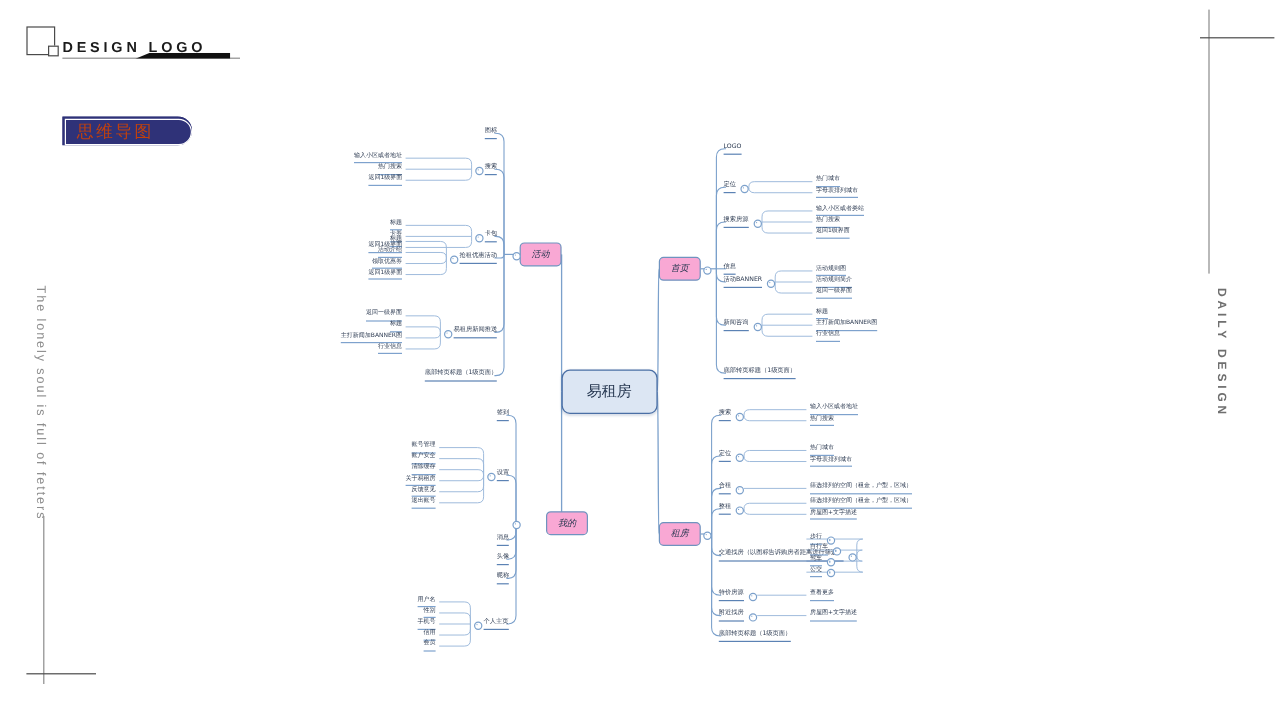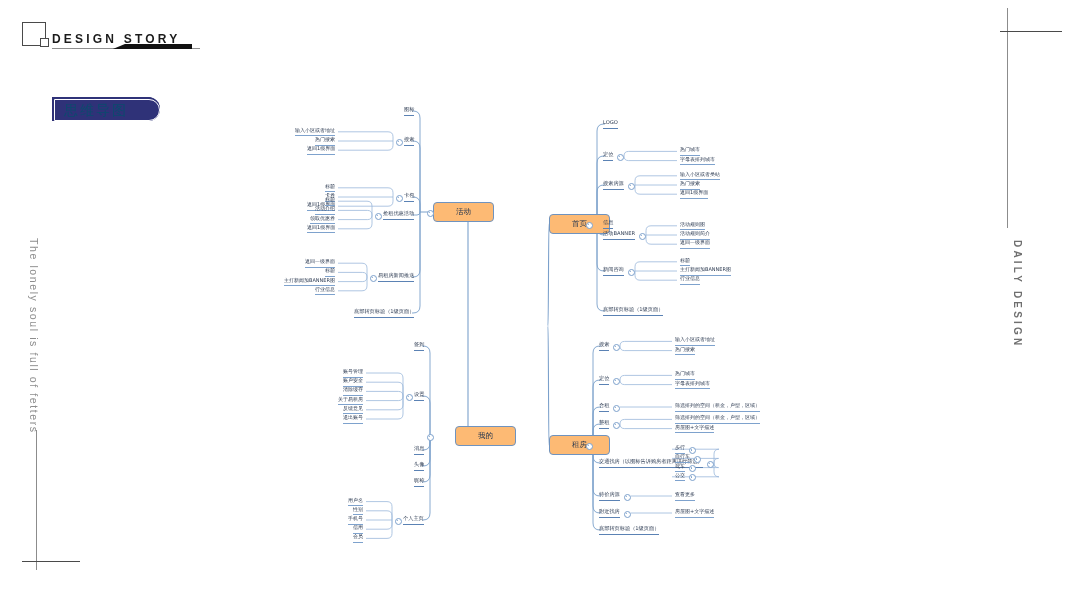--- a/index.html
+++ b/index.html
@@ -22,57 +22,57 @@
   .corner-bl-h{position:absolute;left:22px;top:561px;width:58px;height:1px;background:#4a4a4a;}
 
   .vtext{position:absolute;writing-mode:vertical-rl;color:#8d8d8d;white-space:nowrap;}
   .vtext-left{left:28px;top:238px;font-size:10.5px;letter-spacing:1.6px;}
   .vtext-right{left:1012px;top:240px;font-size:10px;letter-spacing:3.2px;font-weight:bold;color:#6f6f6f;}
 
   
   .title-pill{position:absolute;left:52px;top:97px;width:108px;height:24px;
     background:#2f3278;border-radius:0 14px 14px 0;box-shadow:inset 0 0 0 1px #2f3278;}
   .title-pill-inner{position:absolute;left:54px;top:99px;width:104px;height:20px;border:1px solid #fff;border-radius:0 12px 12px 0;pointer-events:none;}
-  .title-text{position:absolute;left:64px;top:101px;color:#0c4a6e;font-size:14px;letter-spacing:2px;line-height:18px;
+  .title-text{position:absolute;left:64px;top:101px;color:#c2410c;font-size:14px;letter-spacing:2px;line-height:18px;
     font-family:"DejaVu Sans",sans-serif;}
 
   
   #map{position:absolute;left:0;top:0;width:1067px;height:600px;}
   svg#links{position:absolute;left:0;top:0;width:1067px;height:600px;pointer-events:none;}
 
   .node{position:absolute;font-family:"DejaVu Sans",sans-serif;color:#2b3a55;white-space:nowrap;}
 
   
   .n-root{
     background:#dce6f3;border:1.6px solid #4a6fa5;border-radius:7px;
     font-size:12.5px;color:#25364f;padding:9px 20px;
     box-shadow:0 1px 2px rgba(40,70,120,.18);
   }
   
   .n-l1{
-    background:#fdba74;border:1px solid #6f93bf;border-radius:4px;
-    font-size:7.5px;padding:4px 22px;color:#25364f;
+    background:#f9a8d4;border:1px solid #6f93bf;border-radius:4px;
+    font-size:7.5px;padding:4px 9px;color:#25364f;font-style:italic;
   }
   
   .n-u{
     font-size:5.2px;color:#2d3b52;padding-bottom:1.5px;line-height:7px;
     border-bottom:1.1px solid #5b82b4;
   }
   .n-u.lvl3{font-size:5px;border-bottom-color:#7ea2cd;}
 
   .collapse{position:absolute;width:5px;height:5px;border:0.8px solid #7ba0cb;border-radius:50%;
     background:#fff;}
   .collapse::after{content:"";position:absolute;left:1.2px;top:1.2px;width:1.8px;height:1.8px;border-radius:50%;background:#7ba0cb;}
 </style>
 </head>
 <body>
 
 <div class="deco-square"></div>
 <div class="deco-square-sm"></div>
-<div class="brand">DESIGN STORY</div>
+<div class="brand">DESIGN LOGO</div>
 <div class="brand-rule"></div>
 <div class="brand-wedge"></div>
 
 <div class="corner-tr-v"></div>
 <div class="corner-tr-h"></div>
 <div class="corner-bl-v"></div>
 <div class="corner-bl-h"></div>
 
 <div class="vtext vtext-left">The lonely soul is full of fetters</div>
 <div class="vtext vtext-right">DAILY DESIGN</div>
@@ -161,20 +161,21 @@
       <path d="M 714 463 L 714 454.2 Q 714 449.2 719 449.2 L 672 449.2" fill="none" stroke="#9bb8da" stroke-width="0.8"></path>
       <path d="M 714 463 L 714 463 Q 714 458.4 718.6 458.4 L 672 458.4" fill="none" stroke="#9bb8da" stroke-width="0.8"></path>
       <path d="M 714 463 L 714 463 Q 714 467.59999999999997 718.5999999999999 467.59999999999997 L 672 467.59999999999997" fill="none" stroke="#9bb8da" stroke-width="0.8"></path>
       <path d="M 714 463 L 714 471.8 Q 714 476.8 719 476.8 L 672 476.8" fill="none" stroke="#9bb8da" stroke-width="0.8"></path>
       <path d="M 593 445 L 593 489 Q 593 496 600 496 L 601 496" fill="none" stroke="#7ba0cb" stroke-width="0.9"></path>
       <path d="M 631 496 L 631 496 Q 631 496 631 496 L 672 496" fill="none" stroke="#9bb8da" stroke-width="0.8"></path>
       <path d="M 593 445 L 593 506 Q 593 513 600 513 L 601 513" fill="none" stroke="#7ba0cb" stroke-width="0.9"></path>
       <path d="M 631 513 L 631 513 Q 631 513 631 513 L 672 513" fill="none" stroke="#9bb8da" stroke-width="0.8"></path>
       <path d="M 593 445 L 593 523 Q 593 530 600 530 L 601 530" fill="none" stroke="#7ba0cb" stroke-width="0.9"></path>
     </svg>
+<div class="node n-root" style="left: 468px; top: 307.5px; visibility: visible;">易租房</div>
     <div class="node n-l1" style="left: 433px; top: 202px; visibility: visible;">活动</div>
     <div class="collapse" style="left: 426.5px; top: 209.5px;"></div>
     <div class="node n-u" style="left: 404px; top: 106px; visibility: visible;">图标</div>
     <div class="node n-u" style="left: 404px; top: 136px; visibility: visible;">搜索</div>
     <div class="collapse" style="left: 395.5px; top: 138.5px;"></div>
     <div class="node n-u lvl3" style="left: 295px; top: 126.8px; visibility: visible;">输入小区或者地址</div>
     <div class="node n-u lvl3" style="left: 315px; top: 136px; visibility: visible;">热门搜索</div>
     <div class="node n-u lvl3" style="left: 307px; top: 145.2px; visibility: visible;">返回1级界面</div>
     <div class="node n-u" style="left: 404px; top: 192px; visibility: visible;">卡包</div>
     <div class="collapse" style="left: 395.5px; top: 194.5px;"></div>

